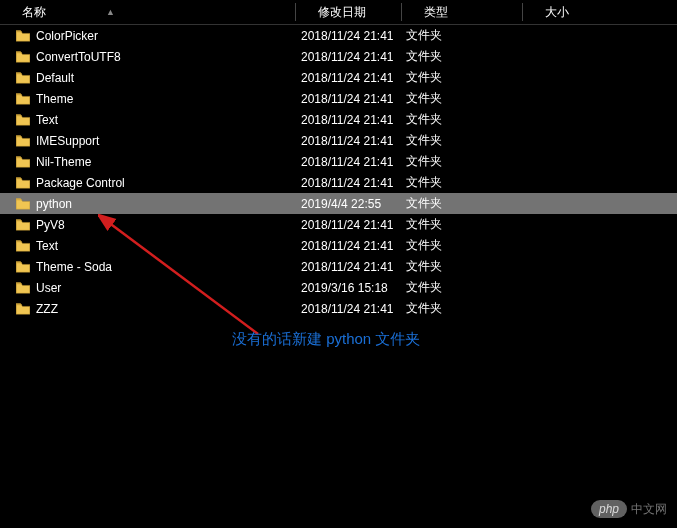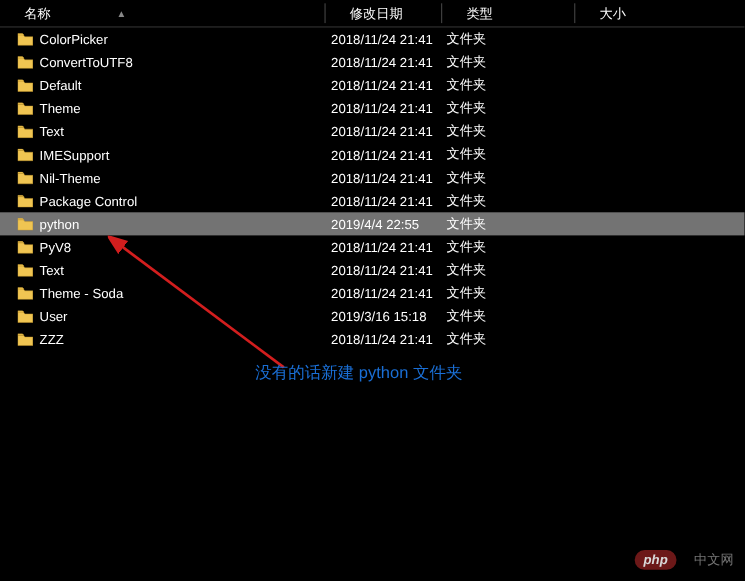--- a/index.html
+++ b/index.html
@@ -16,21 +16,21 @@
   .row.sel{background:#737373}
   .row .cell{padding:0 6px;box-sizing:border-box;white-space:nowrap;overflow:hidden;text-overflow:ellipsis}
   .row .cell.name{width:295px;display:flex;align-items:center;padding-left:16px}
   .row .cell.date{width:105px}
   .row .cell.type{width:120px}
   .row .cell.size{width:80px}
   .folder-icon{width:14px;height:12px;margin-right:6px;flex-shrink:0}
   .annotation{position:absolute;left:232px;top:330px;color:#1a6fd6;font-size:15px}
   .arrow-svg{position:absolute;left:98px;top:214px;pointer-events:none}
   .watermark{position:absolute;right:10px;bottom:10px;display:flex;align-items:center;opacity:0.85}
-  .wm-badge{background:#7f1d1d;color:#fff;font-weight:bold;font-style:italic;font-size:12px;padding:2px 8px;border-radius:10px;margin-right:16px}
+  .wm-badge{background:#737373;color:#fff;font-weight:normal;font-style:italic;font-size:12px;padding:2px 8px;border-radius:10px;margin-right:4px}
   .wm-text{color:#888;font-size:12px}
 </style>
 </head>
 <body>
 
 <div class="header">
   <div class="col name">
     <span>名称</span>
     <span class="sort-arrow">▲</span>
   </div>

